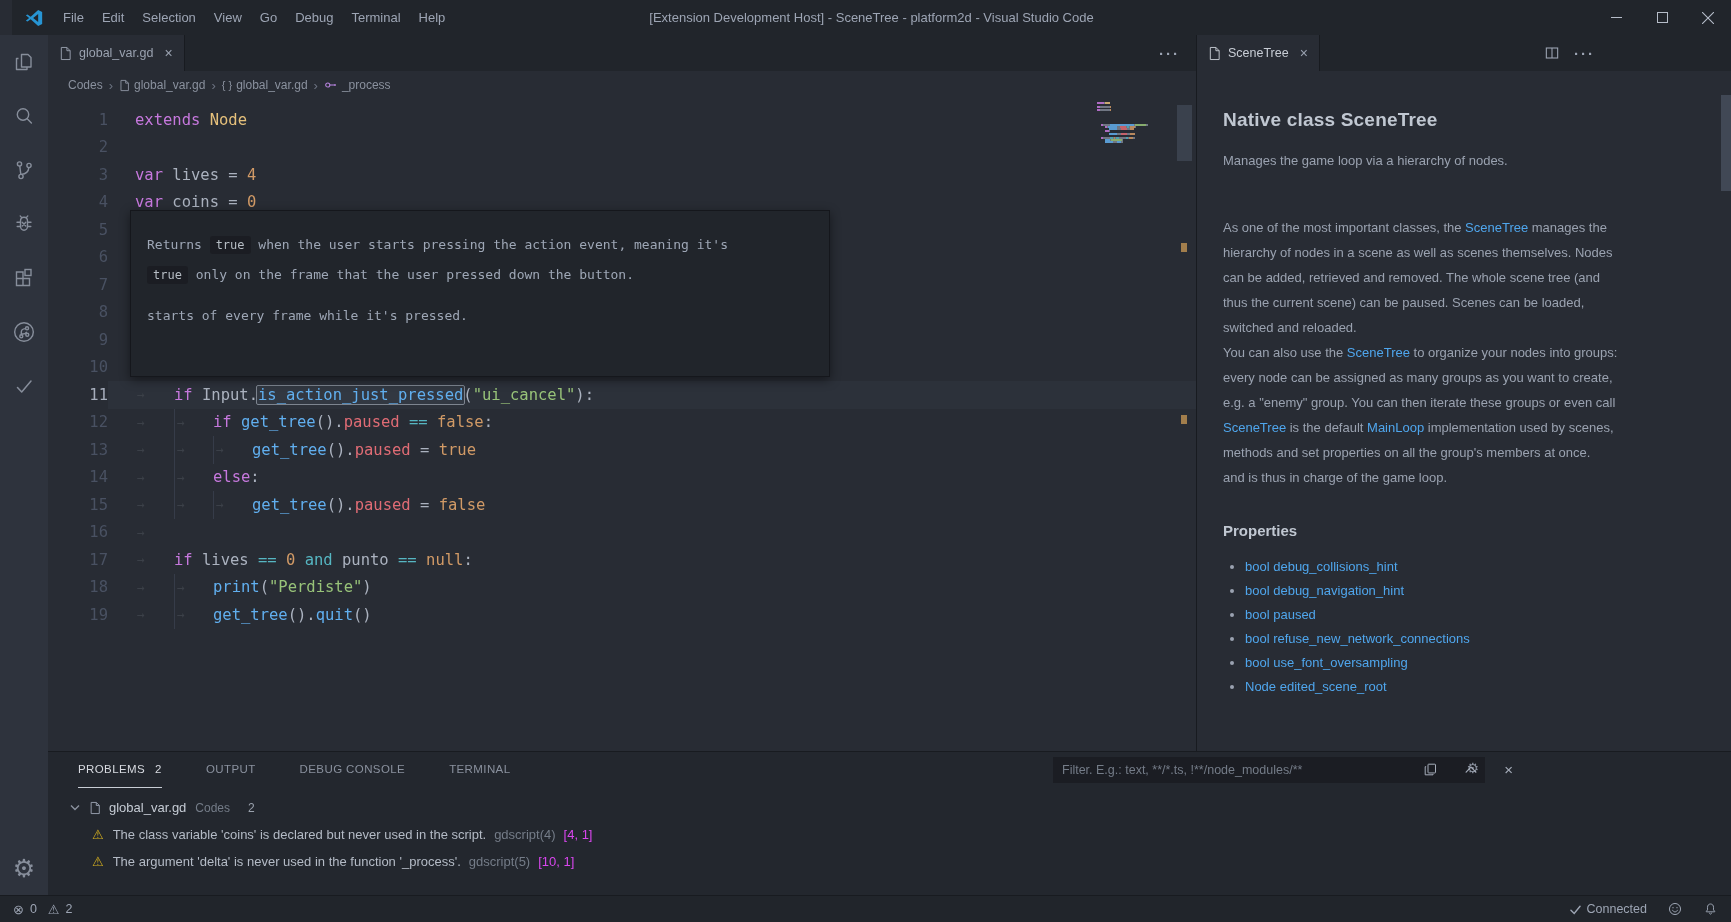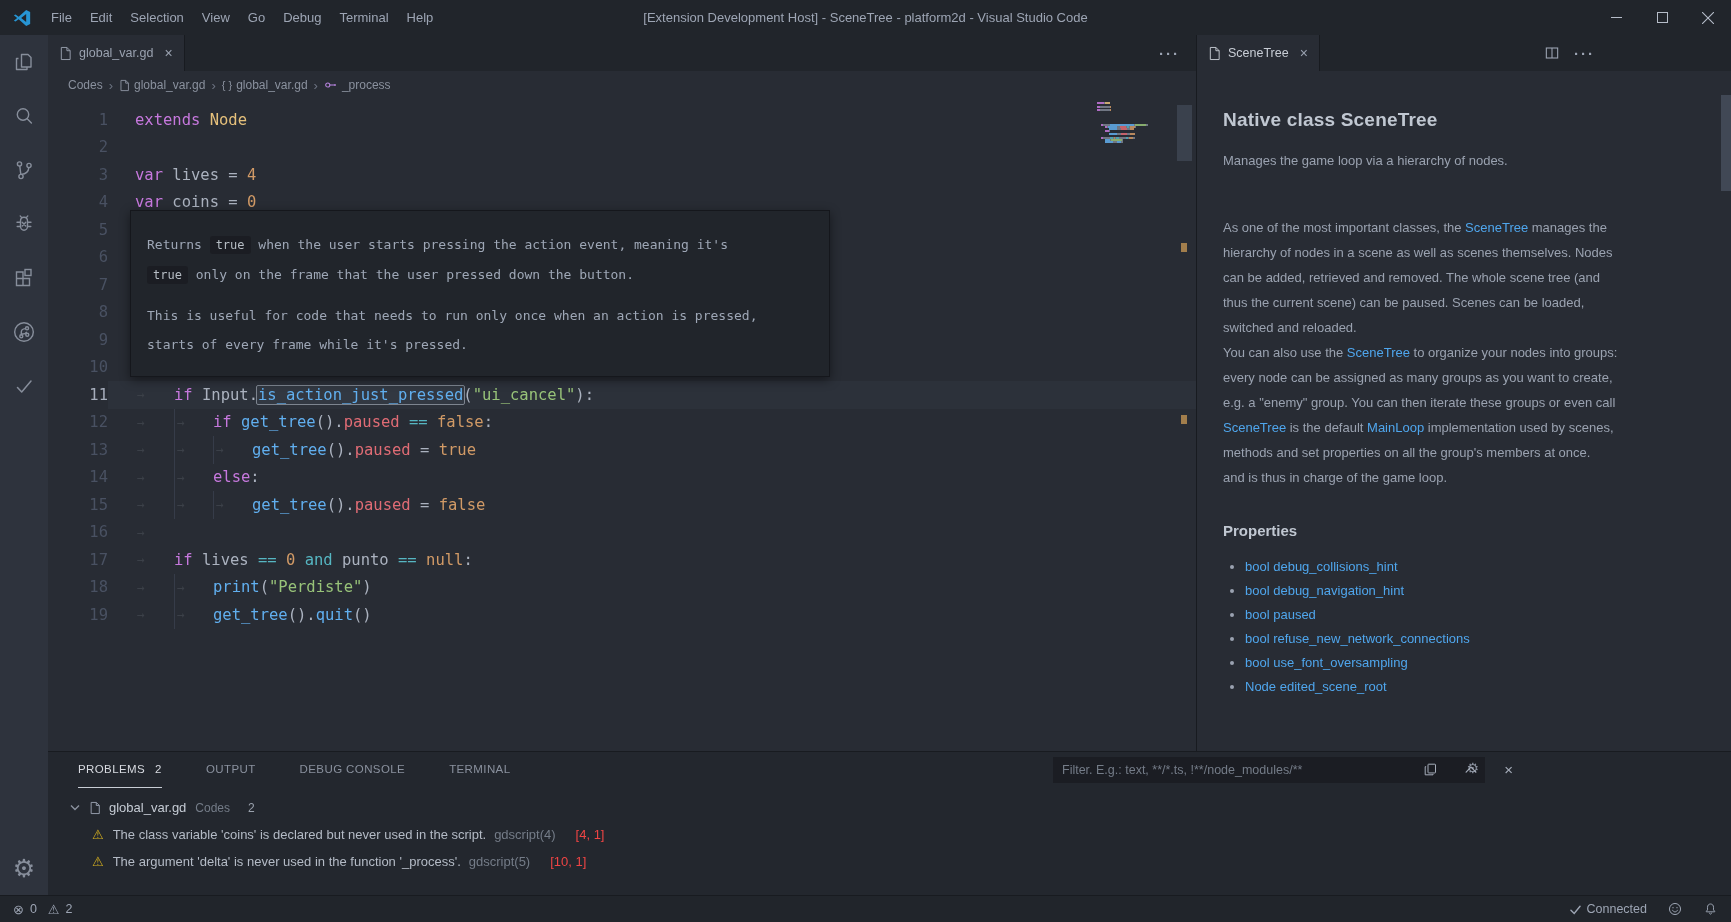--- a/index.html
+++ b/index.html
@@ -1,21 +1,21 @@
 <!DOCTYPE html>
 <html><head>
 <meta charset="utf-8">
 <style>
   * { margin:0; padding:0; box-sizing:border-box; }
   html,body { width:1731px; height:922px; overflow:hidden; background:#282c34;
               font-family:"Liberation Sans", sans-serif; -webkit-font-smoothing:antialiased; }
   .app { position:relative; width:1731px; height:922px; background:#282c34; }
 
   
-  .titlebar { position:absolute; top:0; left:0; right:0; height:35px; background:#21252b;
+  .titlebar { position:absolute; top:0; left:12px; right:0; height:35px; background:#21252b;
               display:flex; align-items:center; color:#9da5b4; font-size:13px; z-index:40; }
   .logo { width:20px; height:20px; margin:0 10px 0 12px; flex:none; }
   .menu-item { padding:0 9px; height:35px; line-height:35px; cursor:default; }
   .win-title { position:absolute; left:0; right:0; text-align:center; pointer-events:none;
                color:#9da5b4; font-size:13px; }
   .win-controls { margin-left:auto; display:flex; height:35px; z-index:2; }
   .win-btn { width:46px; height:35px; display:flex; align-items:center; justify-content:center; color:#b6bdc9; }
 
   
   .main { position:absolute; top:35px; left:0; right:0; bottom:27px; display:flex; }
@@ -104,21 +104,21 @@
   .panel-actions .pa-x { font-size:15px; line-height:15px; }
   .p-rows { position:absolute; top:42px; left:0; right:0; font-size:13px; color:#b4bbc6; }
   .p-row { height:27px; display:flex; align-items:center; white-space:nowrap; }
   .g-row { padding-left:22px; }
   .g-name { color:#c6ccd5; margin-left:8px; }
   .g-folder { color:#747c88; margin-left:9px; font-size:12px; }
   .g-count { color:#9aa1ad; margin-left:18px; font-size:12px; }
   .i-row { padding-left:44px; }
   .warn-glyph { color:#d8b21f; font-size:13px; margin-right:9px; }
   .i-src { color:#747c88; margin-left:8px; }
-  .i-pos { color:#ef4444; margin-left:20px; }
+  .i-pos { color:#d946ef; margin-left:8px; }
 
   
   .statusbar { position:absolute; left:0; right:0; bottom:0; height:27px; background:#21252b;
                border-top:1px solid #181b20; display:flex; align-items:center; padding:0 13px;
                color:#9da5b4; font-size:12.5px; z-index:40; }
   .sb-left { display:flex; align-items:center; gap:6px; }
   .sb-left .glyph { font-size:13px; }
   .sb-right { margin-left:auto; display:flex; align-items:center; gap:20px; }
   .sb-conn { display:flex; align-items:center; gap:5px; }
   svg.icon { display:block; }
@@ -368,21 +368,20 @@
             <div class="ruler-mark" style="top:144px"></div>
             <div class="ruler-mark" style="top:316px"></div>
 
             <div class="hover">
               <div id="hover-body">
                   <div class="hv-p">
                     <div class="hv-line"><span>Returns </span><span class="chip">true</span><span> when the user starts pressing the action event, meaning it's</span></div>
                     <div class="hv-line"><span class="chip">true</span><span> only on the frame that the user pressed down the button.</span></div>
                   </div>
                   <div class="hv-p">
-                    <div class="hv-line"><span>This is useful for code that needs to run only once when an action is pressed,</span></div>
                     <div class="hv-line"><span>starts of every frame while it's pressed.</span></div>
                   </div>
                 </div>
             </div>
           </div>
         </div>
 
         <div class="group-right">
           <div class="tabsbar">
             <div class="tab">

